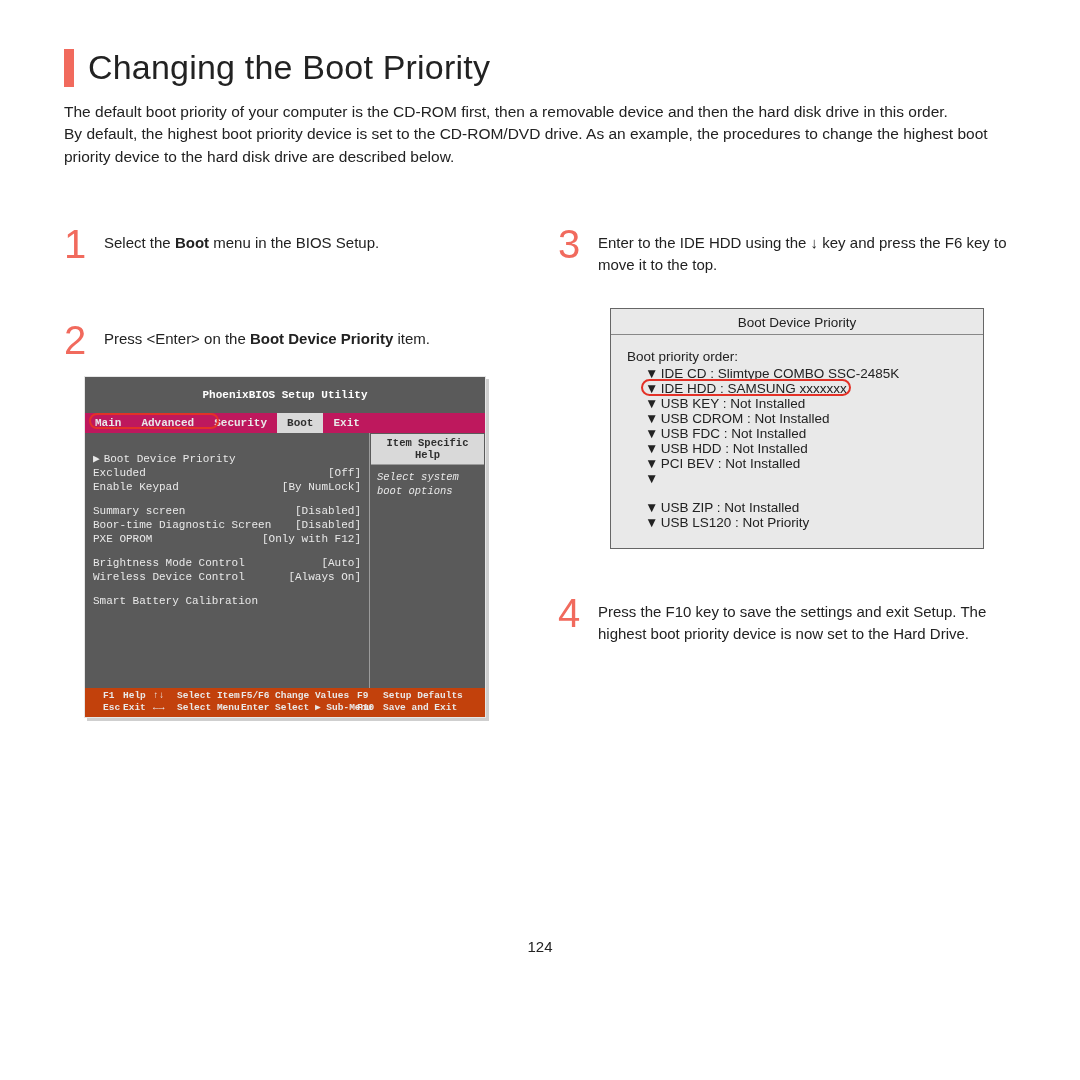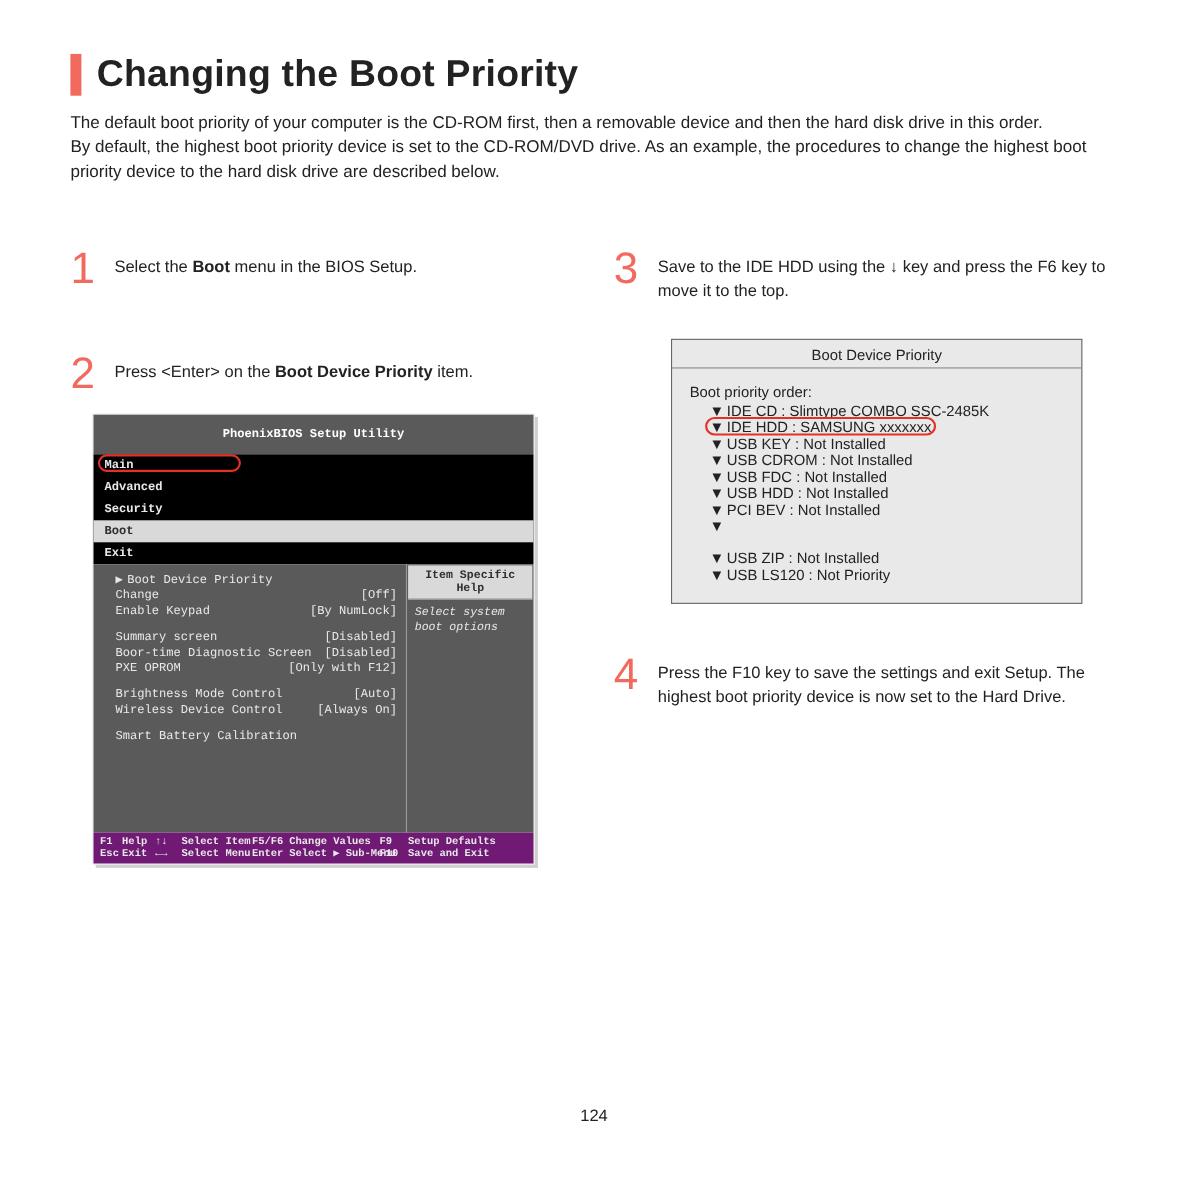--- a/index.html
+++ b/index.html
@@ -2,53 +2,53 @@
 <html><head>
 <meta charset="utf-8">
 <style>
   * { box-sizing: border-box; margin: 0; padding: 0; }
   html, body { width: 1080px; height: 1080px; background: #fff; font-family: Arial, Helvetica, sans-serif; color: #222; }
   .page { padding: 48px 64px 24px 64px; }
 
   
   .title-row { display: flex; align-items: center; gap: 14px; margin-bottom: 14px; }
   .title-bar { width: 10px; height: 38px; background: #f16a5d; }
-  .title-text { font-size: 34px; font-weight: 700; letter-spacing: 0.2px; }
+  .title-text { font-size: 34px; font-weight: 400; letter-spacing: 0.2px; }
 
   .intro p { font-size: 15.5px; line-height: 1.45; }
   .intro { margin-bottom: 58px; }
 
   
   .cols { display: flex; gap: 36px; }
   .col { flex: 1 1 0; }
 
   .step { display: flex; gap: 12px; margin-bottom: 60px; }
   .step .num { color: #f16a5d; font-size: 40px; font-weight: 400; line-height: 0.9; min-width: 28px; }
   .step .body { font-size: 15px; line-height: 1.45; padding-top: 6px; }
   .step .body b, .step .body strong { font-weight: 600; }
 
   
   .bios-wrap { margin-left: 20px; width: 402px; }
   .bios { position: relative; background: #fff; box-shadow: 3px 3px 0 #cfcfcf; border: 1px solid #e6e6e6; font-family: "Lucida Console","Courier New",monospace; font-size: 11px; color: #d9d9d9; }
   .bios-header { background: #5a5a5a; color: #fff; text-align: center; font-weight: 700; padding: 12px 0; font-size: 11px; }
-  .bios-tabs { display: flex; background: #000000; flex-direction: column; }
+  .bios-tabs { display: flex; background: #be185d; }
   .bios-tabs .tab { padding: 4px 10px; color: #e9e9e9; font-weight: 700; font-size: 11px; }
   .bios-tabs .tab.sel { background: #d9d9d9; color: #2f2f2f; }
   .bios-body { display: flex; background: #5a5a5a; }
-  .bios-left { flex: 1; padding: 6px 8px 80px 8px; margin-left: 12px; }
+  .bios-left { flex: 1; padding: 18px 8px 80px 8px; }
   .bios-right { width: 116px; border-left: 1px solid #9b9b9b; padding: 1px; }
   .bios-right .help-head { background: #d9d9d9; color: #2f2f2f; font-weight: 700; text-align: center; padding: 3px 2px; border-bottom: 1px solid #9b9b9b; font-size: 10.5px; }
   .bios-right .help-body { padding: 6px 6px; color: #e9e9e9; font-size: 10.5px; line-height: 1.3; font-style: italic; }
   .bios-row { display: flex; justify-content: space-between; padding: 1px 0; color: #e9e9e9; }
   .bios-row .label { }
   .bios-row .val { color: #e9e9e9; }
   .bios-row.first { }
   .bios-row .arrow { color: #e9e9e9; margin-right: 4px; }
   .bios-section-gap { height: 10px; }
-  .bios-footer { background: #701a75; color: #e9e9e9; font-size: 9.5px; padding: 2px 6px 4px 6px; display: grid; grid-template-columns: 16px 26px 20px 60px 30px 78px 22px 1fr; row-gap: 0; column-gap: 4px; align-items: center; }
+  .bios-footer { background: #c2410c; color: #e9e9e9; font-size: 9.5px; padding: 2px 6px 4px 18px; display: grid; grid-template-columns: 16px 26px 20px 60px 30px 78px 22px 1fr; row-gap: 0; column-gap: 4px; align-items: center; }
   .bios-footer span { white-space: nowrap; }
   .bios-footer .k { font-weight: 700; }
 
   
   .oval { position: absolute; border: 2px solid #e33127; border-radius: 9px; pointer-events: none; }
 
   
   .prio-wrap { margin-left: 52px; margin-top: -8px; width: 374px; }
   .prio { position: relative; background: #e9e9e9; border: 1px solid #666; font-size: 13.5px; }
   .prio-title { text-align: center; padding: 6px 0 4px 0; }
@@ -104,21 +104,21 @@
             <div class="tab sel">Boot</div>
             <div class="tab">Exit</div>
           </div>
           <div class="bios-body">
             <div class="bios-left">
               <div class="bios-row first">
                 <span><span class="arrow">▶</span><span>Boot Device Priority</span></span>
                 <span class="val"></span>
               </div>
               <div class="bios-row">
-                  <span class="label">Change</span>
+                  <span class="label">Excluded</span>
                   <span class="val">[Off]</span>
                 </div>
               <div class="bios-row">
                   <span class="label">Enable Keypad</span>
                   <span class="val">[By NumLock]</span>
                 </div>
               <div class="bios-section-gap"></div>
               <div class="bios-row">
                   <span class="label">Summary screen</span>
                   <span class="val">[Disabled]</span>
@@ -174,21 +174,21 @@
         </div>
       </div>
 
     </div>
 
     <div class="col">
 
       <div class="step" style="margin-bottom:40px;">
         <div class="num">3</div>
         <div class="body">
-          <span>Save to the IDE HDD using the </span><span>↓</span><span> key and press the F6 key to move it to the top.</span>
+          <span>Enter to the IDE HDD using the </span><span>↓</span><span> key and press the F6 key to move it to the top.</span>
         </div>
       </div>
 
       <div class="prio-wrap">
         <div class="prio">
           <div class="prio-title">Boot Device Priority</div>
           <hr>
           <div class="prio-body">
             <div class="prio-subhead">Boot priority order:</div>
             <div class="prio-item"><span class="tri">▼</span> <span>IDE CD : Slimtype COMBO SSC-2485K</span></div>

